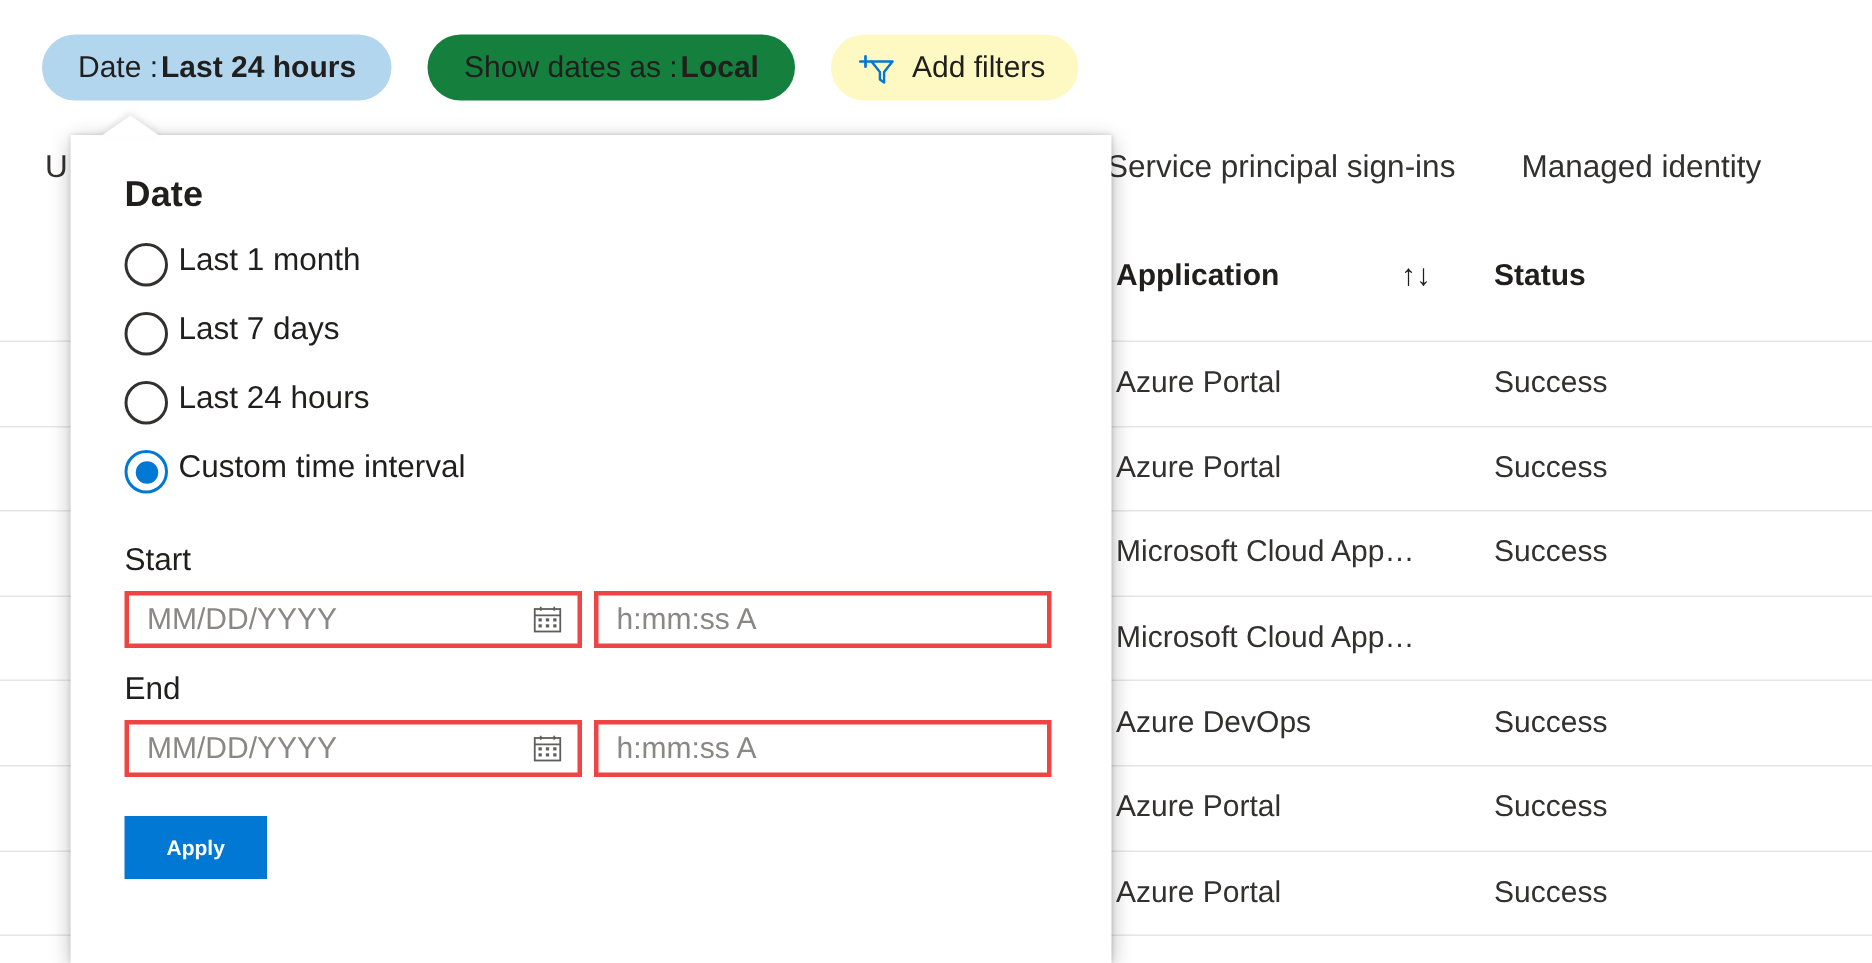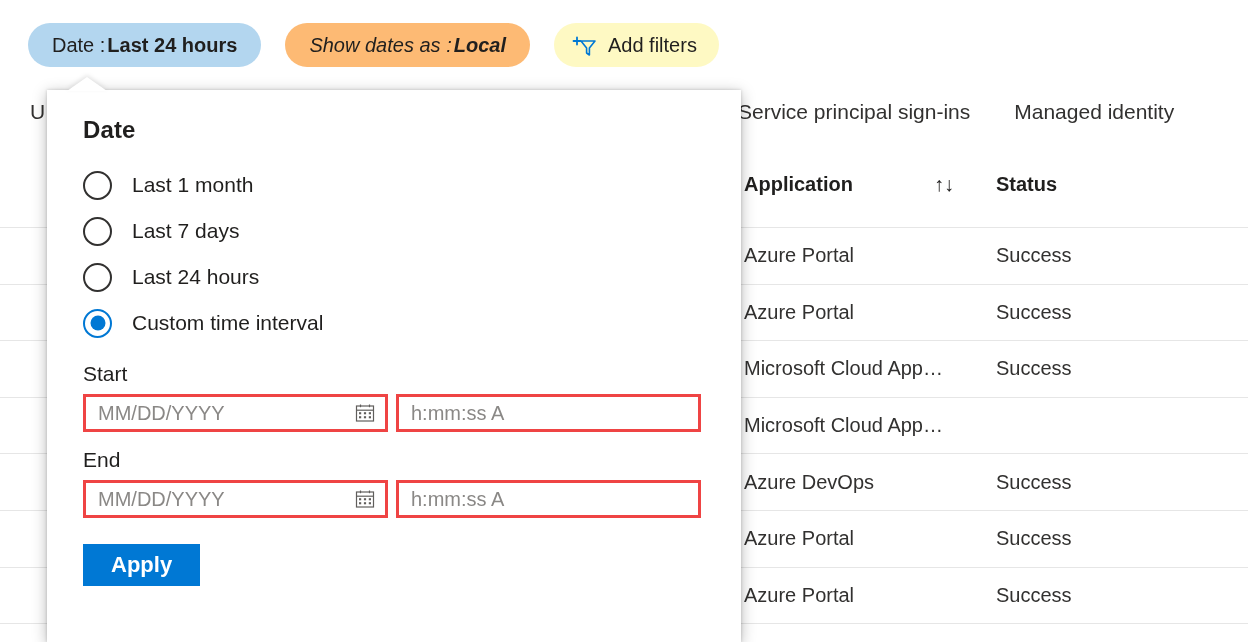--- a/index.html
+++ b/index.html
@@ -40,22 +40,21 @@
     font-size: 20px;
     color: #201f1e;
     white-space: nowrap;
     cursor: pointer;
     box-sizing: border-box;
   }
   .pill-active {
     background: #b3d6ef;
   }
   .pill-plain {
-    background: #fdba74;
-    font-style: italic;
+    background: #15803d;
   }
   .pill b {
     font-weight: bold;
     margin-left: 2px;
   }
   .pill .lbl-prefix { font-weight: normal; }
   .pill-add {
     background: #fef9c3;
     gap: 10px;
     padding: 0 22px 0 18px;
@@ -179,22 +178,21 @@
   }
   .panel-title {
     font-size: 24px;
     font-weight: bold;
     color: #201f1e;
     margin: 0 0 18px 0;
     letter-spacing: 0.1px;
   }
   .radio-row {
     display: flex;
-    align-items: center;
-    gap: 20px;
+    gap: 7px;
     height: 46px;
     cursor: pointer;
   }
   .radio {
     width: 29px;
     height: 29px;
     border-radius: 50%;
     border: 2px solid #323130;
     box-sizing: border-box;
     flex: 0 0 auto;
@@ -266,21 +264,21 @@
   }
   .apply-btn {
     margin-top: 26px;
     display: inline-flex;
     align-items: center;
     justify-content: center;
     height: 42px;
     padding: 4px 28px;
     background: #0078d4;
     color: #ffffff;
-    font-size: 22px;
+    font-size: 14px;
     font-weight: bold;
     border: none;
     cursor: pointer;
     font-family: "Liberation Sans", sans-serif;
   }
 </style>
 </head>
 <body>
 
 <div class="page-behind">

